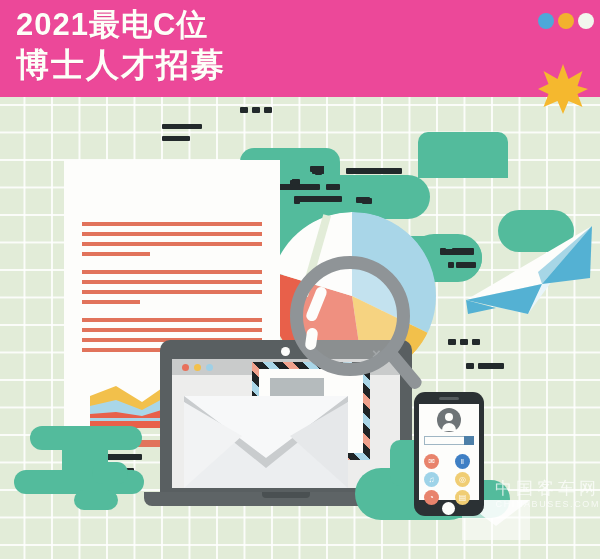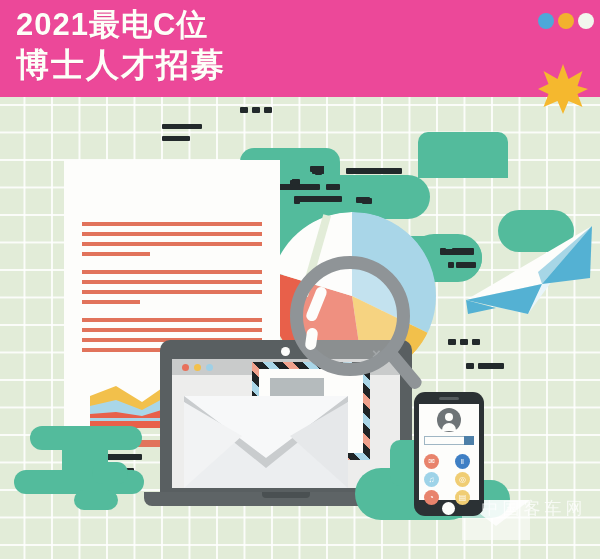--- a/index.html
+++ b/index.html
@@ -160,21 +160,21 @@
   .phone-home{position:absolute;left:442px;top:502px;width:13px;height:13px;border-radius:50%;background:#fdfdfb;}
   .phone-avatar{position:absolute;left:437px;top:408px;width:24px;height:24px;border-radius:50%;background:#6e7477;}
   .phone-avhead{position:absolute;left:445px;top:413px;width:8px;height:8px;border-radius:50%;background:#fdfdfb;}
   .phone-avbody{position:absolute;left:442px;top:423px;width:14px;height:8px;border-radius:7px 7px 0 0;background:#fdfdfb;}
   .phone-search{position:absolute;left:424px;top:436px;width:50px;height:9px;background:#fdfdfb;border:1px solid #9fb6c4;box-sizing:border-box;}
   .phone-searchbtn{position:absolute;left:464px;top:436px;width:10px;height:9px;background:#4d7fa8;}
   .appicon{position:absolute;width:15px;height:15px;border-radius:50%;}
   .appglyph{position:absolute;color:#fdfdfb;font-size:8px;line-height:15px;text-align:center;width:15px;}
 
   
-  .wm{position:absolute;left:468px;top:498px;width:132px;text-align:center;color:rgba(255,255,255,.72);}
+  .wm{position:absolute;left:468px;top:478px;width:132px;text-align:right;color:rgba(255,255,255,.72);}
   .wm-cn{font-size:17px;letter-spacing:4px;line-height:20px;font-family:"DejaVu Serif",serif;}
   .wm-en{font-size:9px;letter-spacing:1.6px;line-height:12px;}
   .wm2{position:absolute;left:452px;top:535px;width:148px;text-align:center;color:rgba(255,255,255,.55);font-size:13px;letter-spacing:5px;}
 
   
   .sq{position:absolute;}
 </style>
 </head>
 <body>
 
@@ -402,20 +402,21 @@
   <div class="appicon" style="left:424px;top:490px;background:#e8836c;"></div>
   <div class="appglyph" style="left:424px;top:490px;">◔</div>
 
   <div class="appicon" style="left:455px;top:490px;background:#f0cd73;"></div>
   <div class="appglyph" style="left:455px;top:490px;">▤</div>
 
   <div class="phone-home"></div>
 
   <div class="wm">
     <div class="wm-cn">中国客车网</div>
+    <div class="wm-en">CHINABUSES.COM</div>
   </div>
 
   <div class="header">
     <div class="header-title">
       <div>2021最电C位</div>
       <div class="l2">博士人才招募</div>
     </div>
     <div class="dot dot-blue"></div>
     <div class="dot dot-yellow"></div>
     <div class="dot dot-white"></div>

